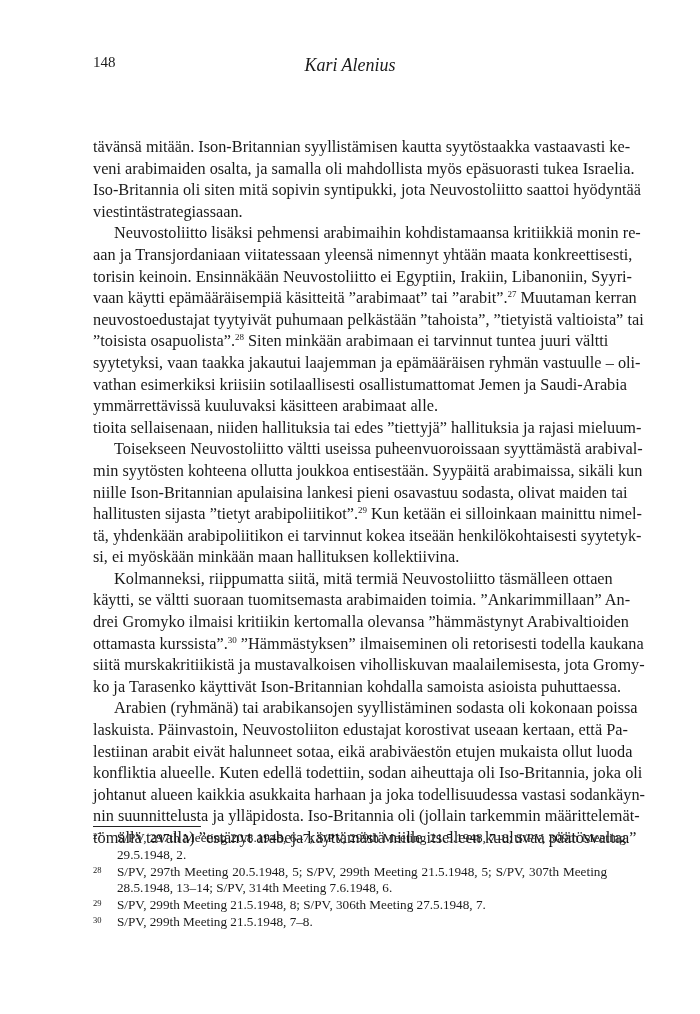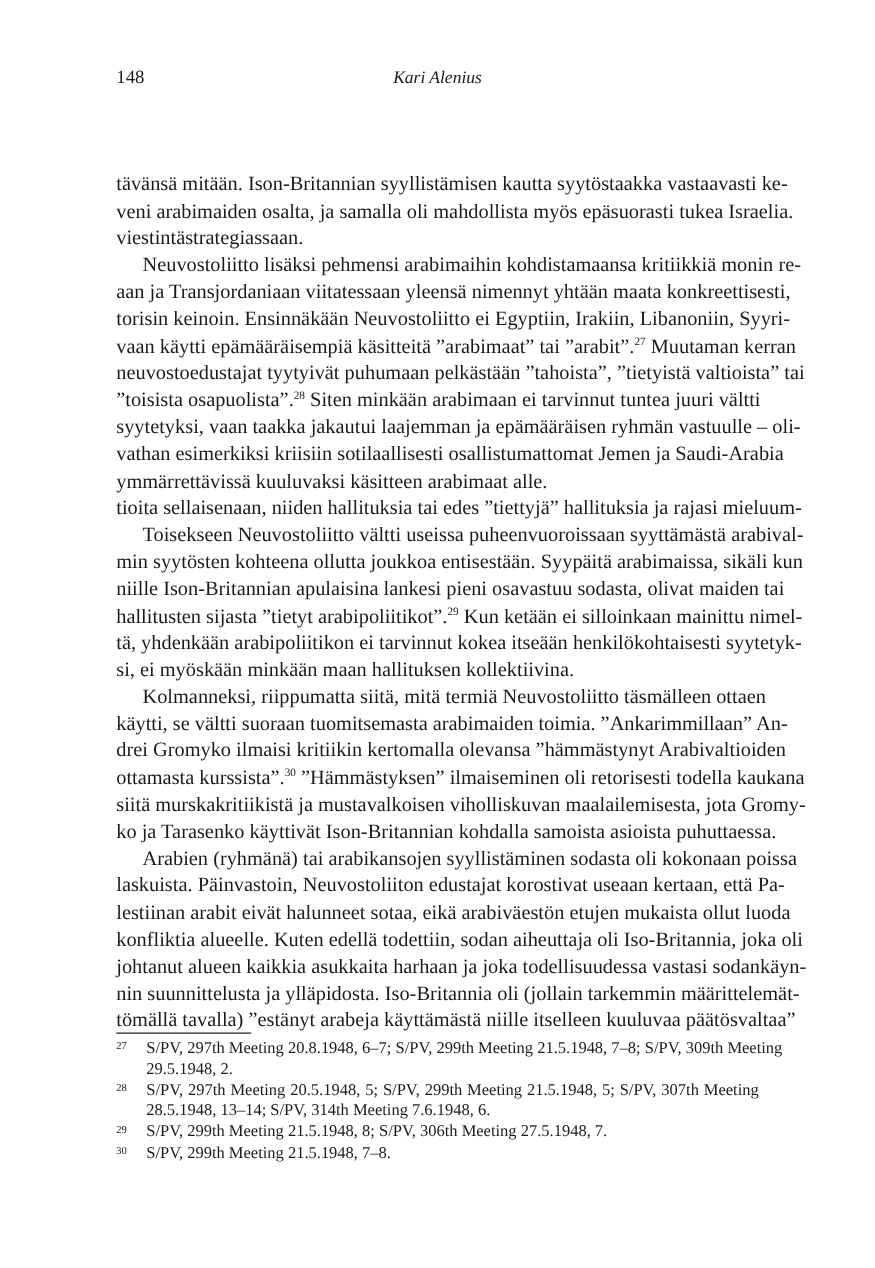--- a/index.html
+++ b/index.html
@@ -32,21 +32,21 @@
     position: absolute;
     left: 0;
     top: 0;
   }
   .running-title {
     position: absolute;
     left: 0;
     right: 0;
     text-align: center;
     font-style: italic;
-    font-size: 14px;
+    font-size: 18px;
     top: 1px;
   }
   .body-text {
     position: absolute;
     top: 136px;
     left: 93px;
     width: 514px;
     font-size: 16.3px;
     line-height: 21.6px;
     text-align: justify;
@@ -115,20 +115,21 @@
 <div class="page">
 
   <div class="running-head">
     <span class="page-number">148</span>
     <span class="running-title">Kari Alenius</span>
   </div>
 
   <div class="body-text" id="body-text">
       <span class="line"><span>tävänsä mitään. Ison-Britannian syyllistämisen kautta syytöstaakka vastaavasti ke-</span></span>
       <span class="line"><span>veni arabimaiden osalta, ja samalla oli mahdollista myös epäsuorasti tukea Israelia.</span></span>
+      <span class="line"><span>Iso-Britannia oli siten mitä sopivin syntipukki, jota Neuvostoliitto saattoi hyödyntää</span></span>
       <span class="line last"><span>viestintästrategiassaan.</span></span>
       <span class="line ind"><span>Neuvostoliitto lisäksi pehmensi arabimaihin kohdistamaansa kritiikkiä monin re-</span></span>
       <span class="line"><span>aan ja Transjordaniaan viitatessaan yleensä nimennyt yhtään maata konkreettisesti,</span></span>
       <span class="line"><span>torisin keinoin. Ensinnäkään Neuvostoliitto ei Egyptiin, Irakiin, Libanoniin, Syyri-</span></span>
       <span class="line"><span>vaan käytti epämääräisempiä käsitteitä ”arabimaat” tai ”arabit”.</span><sup>27</sup><span> Muutaman kerran</span></span>
       <span class="line"><span>neuvostoedustajat tyytyivät puhumaan pelkästään ”tahoista”, ”tietyistä valtioista” tai</span></span>
       <span class="line"><span>”toisista osapuolista”.</span><sup>28</sup><span> Siten minkään arabimaan ei tarvinnut tuntea juuri vältti</span></span>
       <span class="line"><span>syytetyksi, vaan taakka jakautui laajemman ja epämääräisen ryhmän vastuulle – oli-</span></span>
       <span class="line"><span>vathan esimerkiksi kriisiin sotilaallisesti osallistumattomat Jemen ja Saudi-Arabia</span></span>
       <span class="line last"><span>ymmärrettävissä kuuluvaksi käsitteen arabimaat alle.</span></span>

